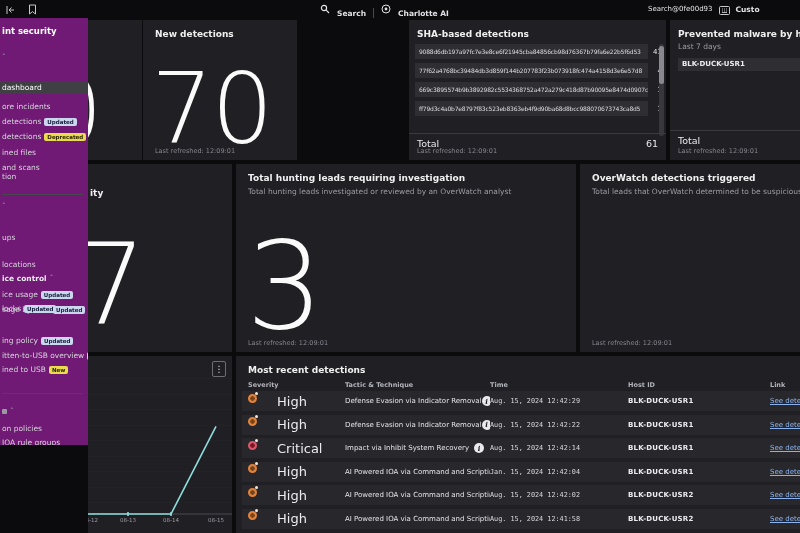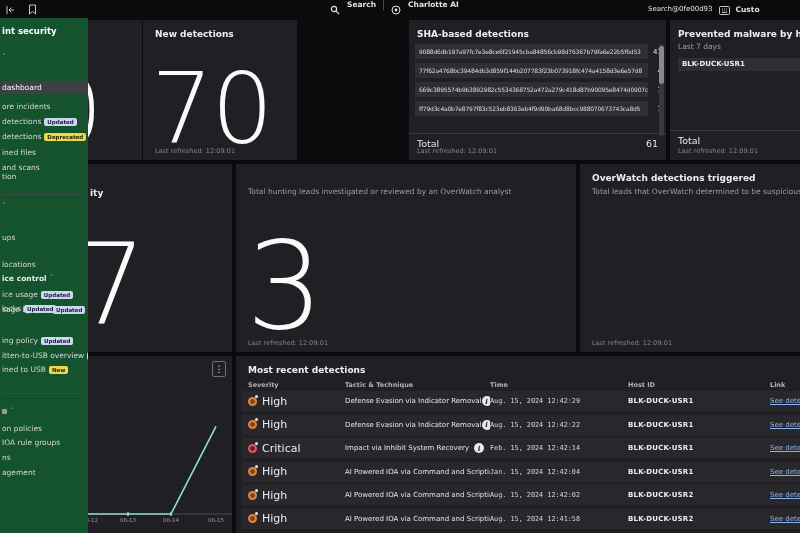--- a/index.html
+++ b/index.html
@@ -2,28 +2,28 @@
 <html><head>
 <meta charset="utf-8">
 <style>
   *{margin:0;padding:0;box-sizing:border-box}
   html,body{width:800px;height:533px;overflow:hidden}
   body{position:relative;background:#0b0b0d;font-family:"DejaVu Sans","Liberation Sans",sans-serif;color:#e6e6e8}
 
   
   .topbar{position:absolute;top:0;left:0;width:800px;height:18px;background:#0b0b0d;z-index:6;display:flex;align-items:center}
   .tb-left{position:absolute;left:6px;top:0;height:18px;display:flex;align-items:center;gap:12px}
-  .tb-center{position:absolute;left:330px;top:0;height:18px;display:flex;align-items:flex-start;gap:7px}
+  .tb-center{position:absolute;left:320px;top:0;height:18px;display:flex;align-items:flex-end;gap:7px}
   .tb-right{position:absolute;left:648px;top:0;height:18px;display:flex;align-items:center;gap:6px;white-space:nowrap}
   .tb-txt{font-size:7.5px;font-weight:bold;color:#e2e2e6}
   .tb-sep{width:1px;height:10px;background:#4a4a50}
   .ticon{display:block}
 
   
-  .sidebar{position:absolute;top:18px;left:0;width:88px;height:515px;background:#14532d;z-index:5;overflow:hidden}
+  .sidebar{position:absolute;top:18px;left:0;width:88px;height:427px;background:#701a75;z-index:5;overflow:hidden}
   .sb-title{position:absolute;top:8px;left:2px;font-size:8.5px;font-weight:bold;color:#fff;white-space:nowrap}
   .si{position:absolute;left:0;width:100%;height:13px;padding-left:2px;display:flex;align-items:center;gap:3px;font-size:7.5px;color:#d6d6da;white-space:nowrap;cursor:pointer}
   .si.active{background:#404044;color:#fff}
   .si.head{font-weight:bold;color:#ececf0}
   .chev{color:#9a9aa2;font-size:7px;font-weight:bold;line-height:1}
   .sdiv{position:absolute;left:2px;right:5px;height:1px;background:#47474b}
   .badge{font-size:5.5px;font-weight:bold;padding:0 3px;border-radius:2px;height:8px;line-height:8px;display:inline-block}
   .b-blue{background:#ccd6ee;color:#14203a}
   .b-yellow{background:#e9da4e;color:#2a2405}
   .dot-ic{width:5px;height:5px;border-radius:1px;background:#9a9aa2;display:inline-block}
@@ -51,21 +51,21 @@
 
   
   .plot-grid{position:absolute;left:0;right:0;top:22px;height:136px;background:repeating-linear-gradient(to bottom,#232327 0 1px,transparent 1px 15.5px)}
   .kebab{position:absolute;right:6px;top:5px;width:14px;height:16px;border:1px solid #6d6d74;border-radius:2px;color:#dcdce0;font-size:9px;line-height:15px;text-align:center;cursor:pointer}
   .xlab{position:absolute;top:161px;transform:translateX(-50%);font-size:5.5px;color:#9a9aa2;white-space:nowrap}
 
   
   .thead{position:absolute;left:6px;right:0;top:25px;display:grid;grid-template-columns:97px 145px 138px 142px 1fr;font-size:6.5px;font-weight:bold;color:#b2b2ba;padding-left:6px}
   .trows{position:absolute;left:6px;right:0;top:35px}
   .trow{display:grid;grid-template-columns:97px 145px 138px 142px 1fr;align-items:center;background:#28282c;height:20px;margin-bottom:3.5px;padding-left:6px;font-size:7.5px}
-  .sevcell{display:flex;align-items:center;gap:5px;font-size:11px;color:#ececf0}
+  .sevcell{display:flex;gap:20px;font-size:13px;color:#ececf0}
   .sev{width:9px;height:9px;border-radius:50%;position:relative;flex:none}
   .sev::after{content:"";position:absolute;right:-1px;top:-2px;width:3px;height:3px;border-radius:50%;background:#f3e6da}
   .sev-high{background:radial-gradient(circle at 50% 50%,#7a4518 0 2px,#e0823c 2.5px)}
   .sev-crit{background:radial-gradient(circle at 50% 50%,#7a1825 0 2px,#d9556a 2.5px)}
   .taccell{display:flex;align-items:center;justify-content:space-between;padding-right:6px;color:#e4e4e8;white-space:nowrap;overflow:hidden;font-size:7px}
   .info{width:10px;height:10px;border-radius:50%;background:#e9e9ee;color:#1a1a1e;font-size:7px;font-weight:bold;font-style:italic;font-family:"DejaVu Serif",serif;display:flex;align-items:center;justify-content:center;flex:none;cursor:pointer}
   .timecell{font-family:"DejaVu Sans Mono","Liberation Mono",monospace;font-size:6.8px;color:#d8d8de;white-space:nowrap}
   .hostcell{font-size:7px;font-weight:bold;color:#ececf0;letter-spacing:.2px;white-space:nowrap}
   .lnk{color:#8ab2ee;text-decoration:underline;font-size:7px;white-space:nowrap;cursor:pointer}
 </style>
@@ -161,20 +161,21 @@
   <div class="total-label" style="top:115px;left:8px">Total</div>
   <div class="lr" style="left:8px">Last refreshed: 12:09:01</div>
 </div>
 
 <div class="card" style="left:-20px;top:164px;width:252px;height:188px">
   <div class="ct" style="left:110px;top:24px">ity</div>
   <div class="big" style="font-size:112px;left:95px;bottom:22px">7</div>
 </div>
 
 <div class="card" style="left:236px;top:164px;width:340px;height:188px">
+  <div class="ct">Total hunting leads requiring investigation</div>
   <div class="sub">Total hunting leads investigated or reviewed by an OverWatch analyst</div>
   <div class="big" style="font-size:122px;left:10px;bottom:16px">3</div>
   <div class="lr">Last refreshed: 12:09:01</div>
 </div>
 
 <div class="card" style="left:580px;top:164px;width:230px;height:188px">
   <div class="ct">OverWatch detections triggered</div>
   <div class="sub">Total leads that OverWatch determined to be suspicious or malicious, resulting in a</div>
   <div class="lr">Last refreshed: 12:09:01</div>
 </div>
@@ -235,21 +236,21 @@
 
     <div class="trow">
       <span class="sevcell">
           <span class="sev sev-crit"></span>
           <span>Critical</span>
         </span>
       <span class="taccell">
           <span>Impact via Inhibit System Recovery</span>
           <span class="info">i</span>
         </span>
-      <span class="timecell">Feb. 15, 2024 12:42:14</span>
+      <span class="timecell">Aug. 15, 2024 12:42:14</span>
       <span class="hostcell">BLK-DUCK-USR1</span>
       <span class="lnk">See detection</span>
     </div>
 
     <div class="trow">
       <span class="sevcell">
           <span class="sev sev-high"></span>
           <span>High</span>
         </span>
       <span class="taccell">

